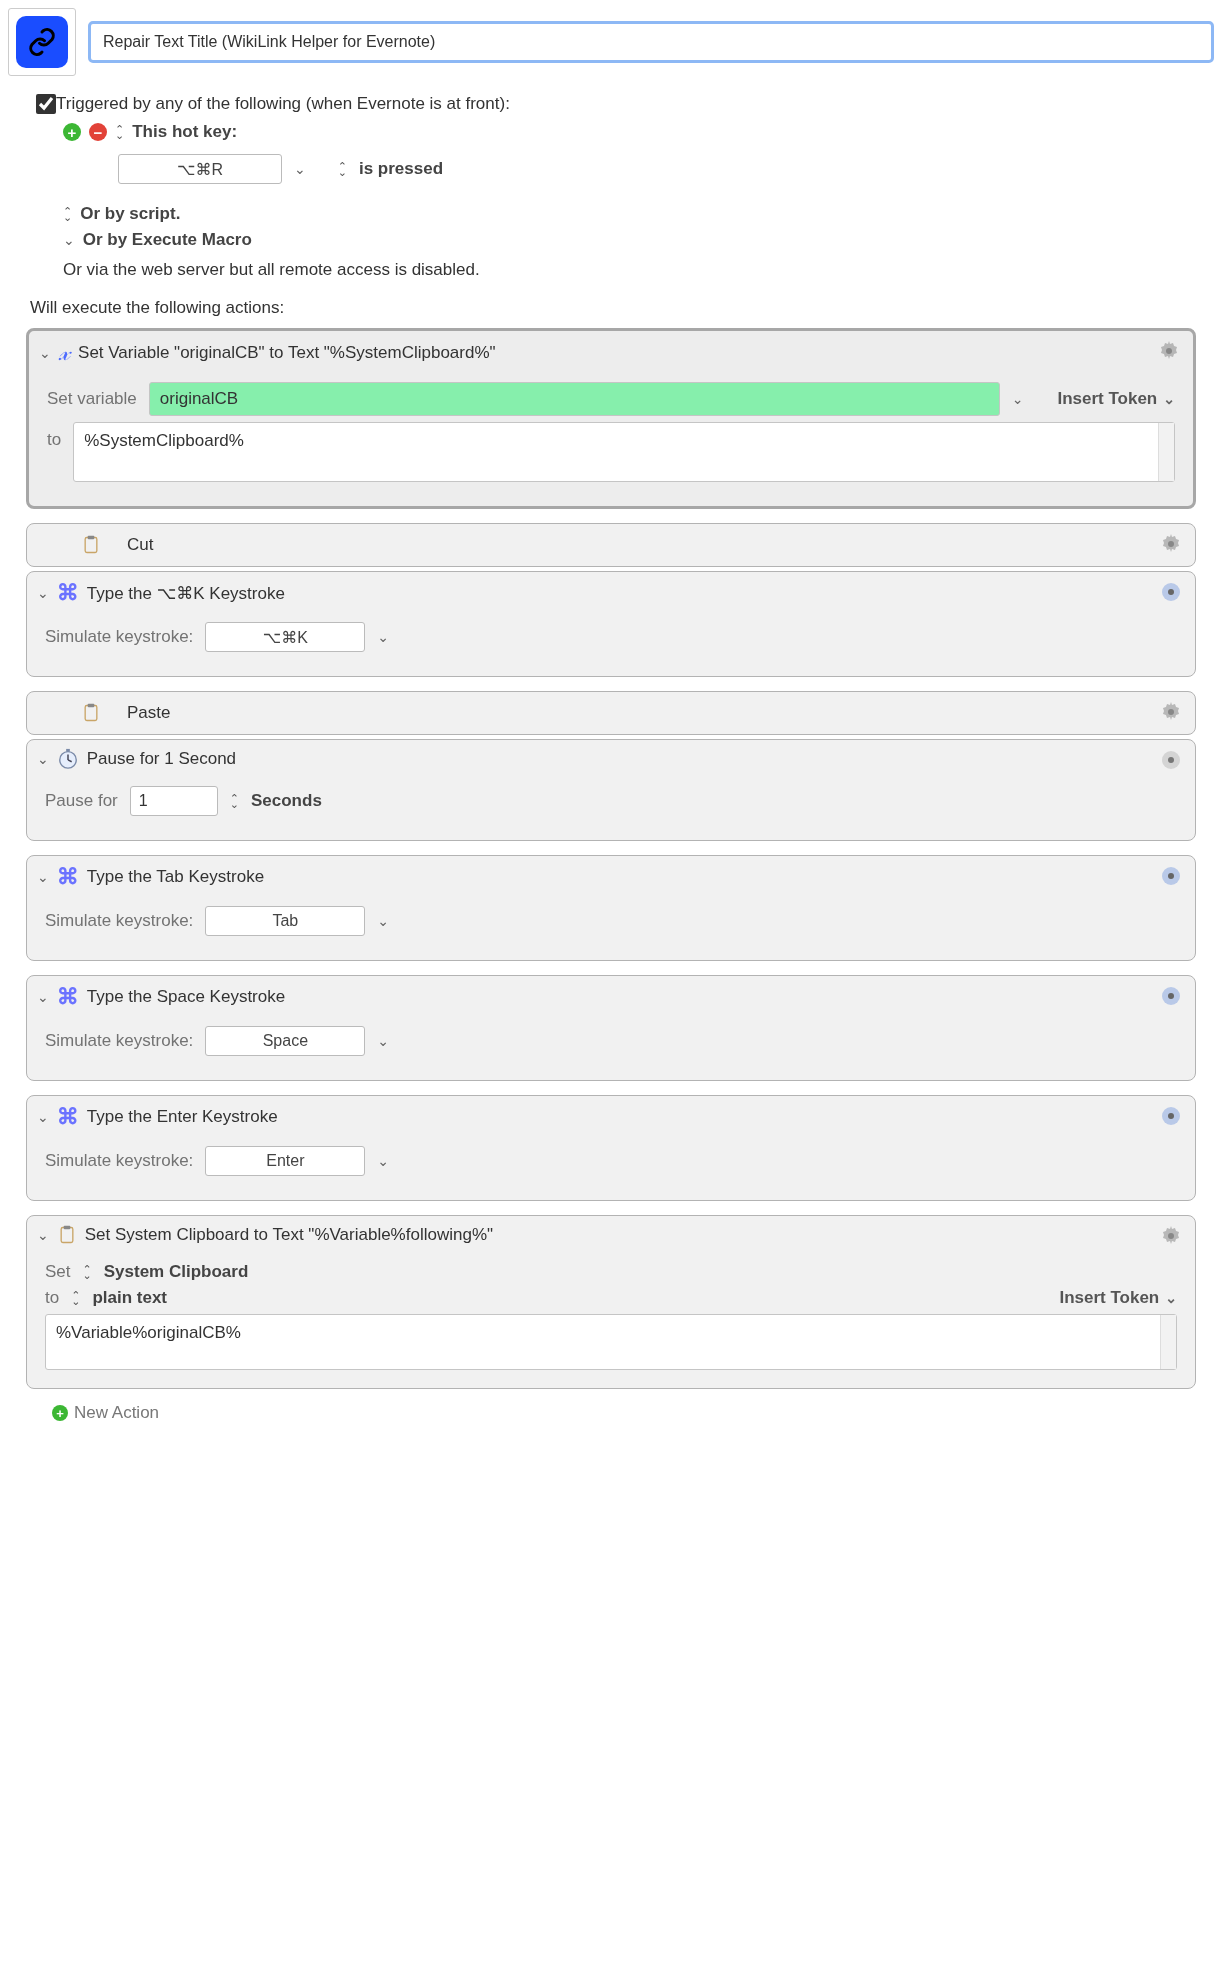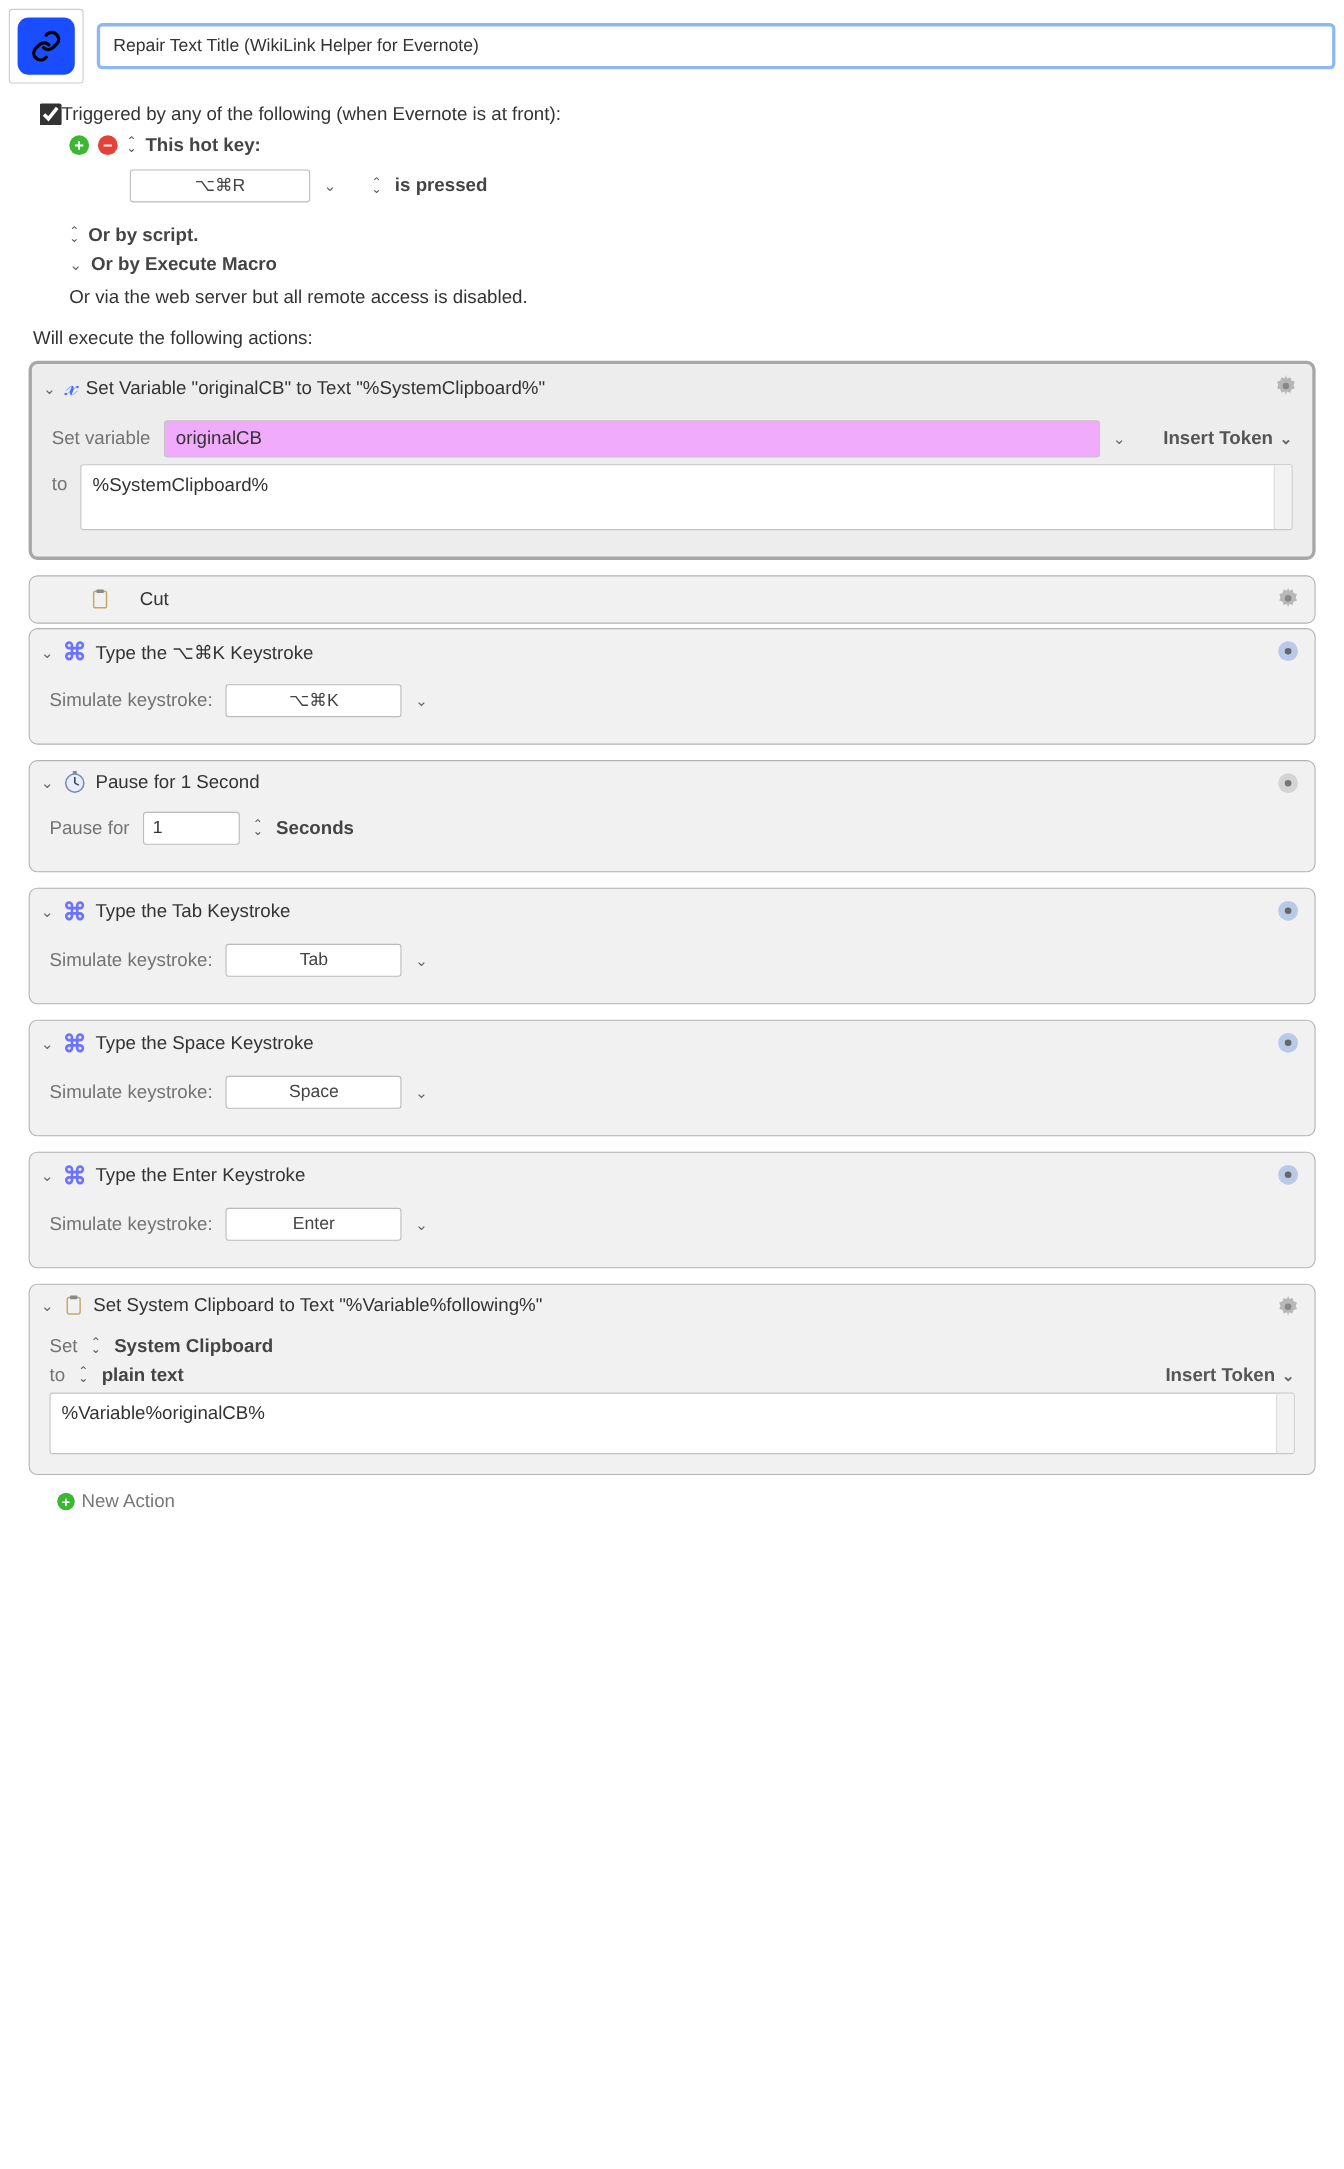--- a/index.html
+++ b/index.html
@@ -164,21 +164,21 @@
     align-items: center;
     gap: 12px;
     margin: 6px 0;
   }
   .label-cell { color: #737373; min-width: 0; }
   .var-input {
     flex: 1;
     height: 34px;
     border: 1px solid #c5c5c5;
     border-radius: 3px;
-    background: #f0abfc;
+    background: #86efac;
     padding: 0 10px;
     font-size: 17px;
     color: #333;
   }
   .insert-token {
     display: flex;
     align-items: center;
     gap: 6px;
     font-weight: 600;
     color: #555;
@@ -393,20 +393,36 @@
     </div>
     <div class="action-body">
       <div class="form-row">
         <span class="label-cell">Simulate keystroke:</span>
         <div class="keystroke-input">⌥⌘K</div>
         <span class="chevron-down-sm">⌄</span>
       </div>
     </div>
   </div>
 
+  <div class="action-simple">
+    <span style="width:14px"></span>
+    <span class="clipboard-icon">
+      <svg viewBox="0 0 24 24" width="20" height="22">
+          <rect x="5" y="3" width="14" height="18" rx="2" fill="none" stroke="#c9a567" stroke-width="1.6"></rect>
+          <rect x="8" y="1" width="8" height="4" rx="1" fill="#888"></rect>
+        </svg>
+    </span>
+    <span class="action-title">Paste</span>
+    <span class="gear">
+      <svg viewBox="0 0 24 24">
+          <circle cx="12" cy="12" r="3" fill="#888"></circle>
+          <path fill="#888" d="M12 2l1 3 3-1 1 3 3 1-1 3 1 3-3 1-1 3-3-1-1 3-1-3-3 1-1-3-3-1 1-3-1-3 3-1 1-3 3 1z" opacity="0.55"></path>
+        </svg>
+    </span>
+  </div>
 
   <div class="action-box">
     <div class="action-header">
       <span class="chevron-down-sm">⌄</span>
       <span class="clock-icon">
         <svg viewBox="0 0 24 24" width="22" height="22">
             <circle cx="12" cy="13" r="9" fill="#e6eefc" stroke="#7a8aa8" stroke-width="1.5"></circle>
             <line x1="12" y1="13" x2="12" y2="7" stroke="#445" stroke-width="1.6"></line>
             <line x1="12" y1="13" x2="16" y2="15" stroke="#445" stroke-width="1.6"></line>
             <rect x="10" y="1" width="4" height="3" fill="#7a8aa8"></rect>

